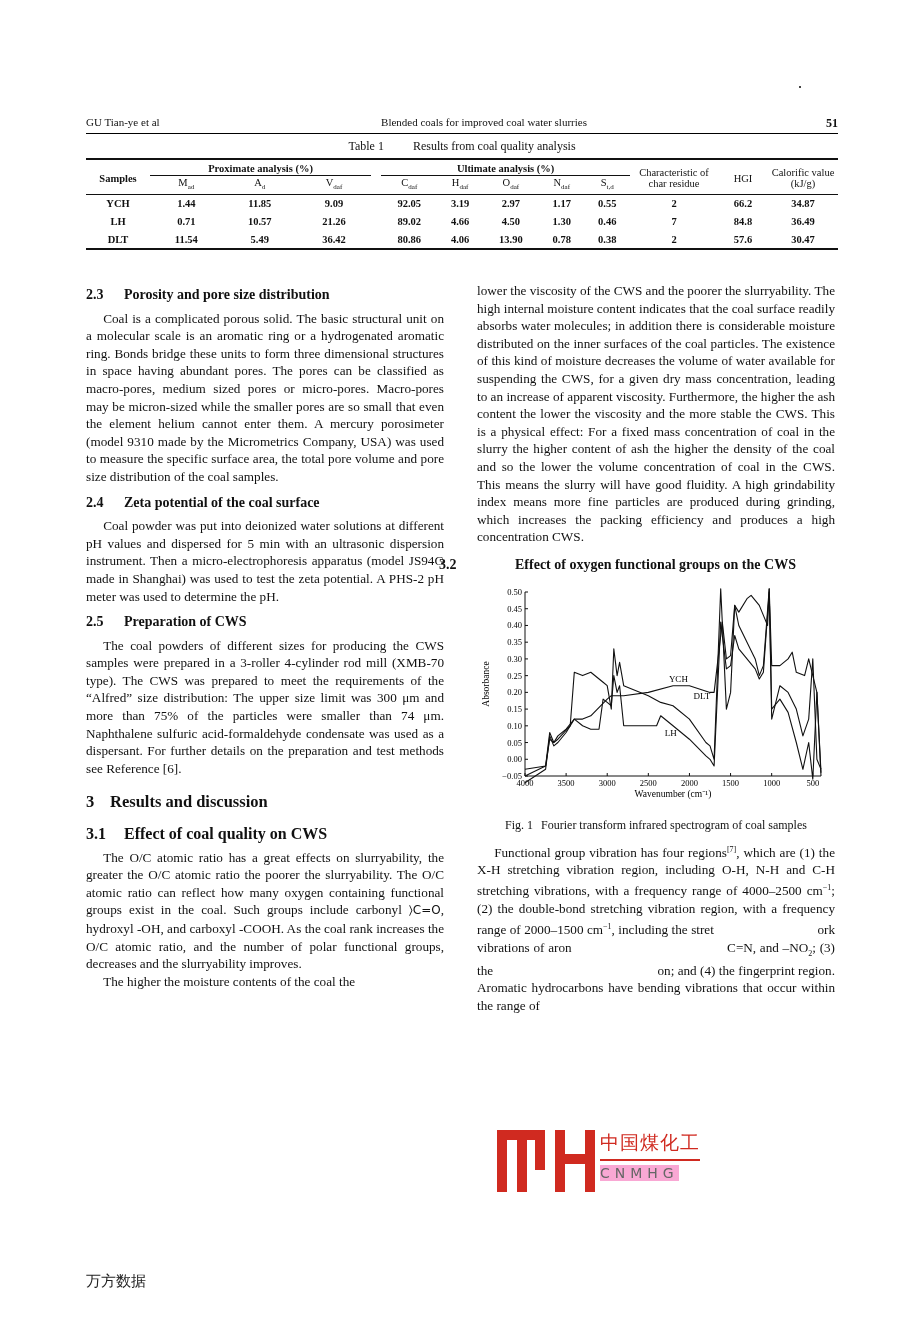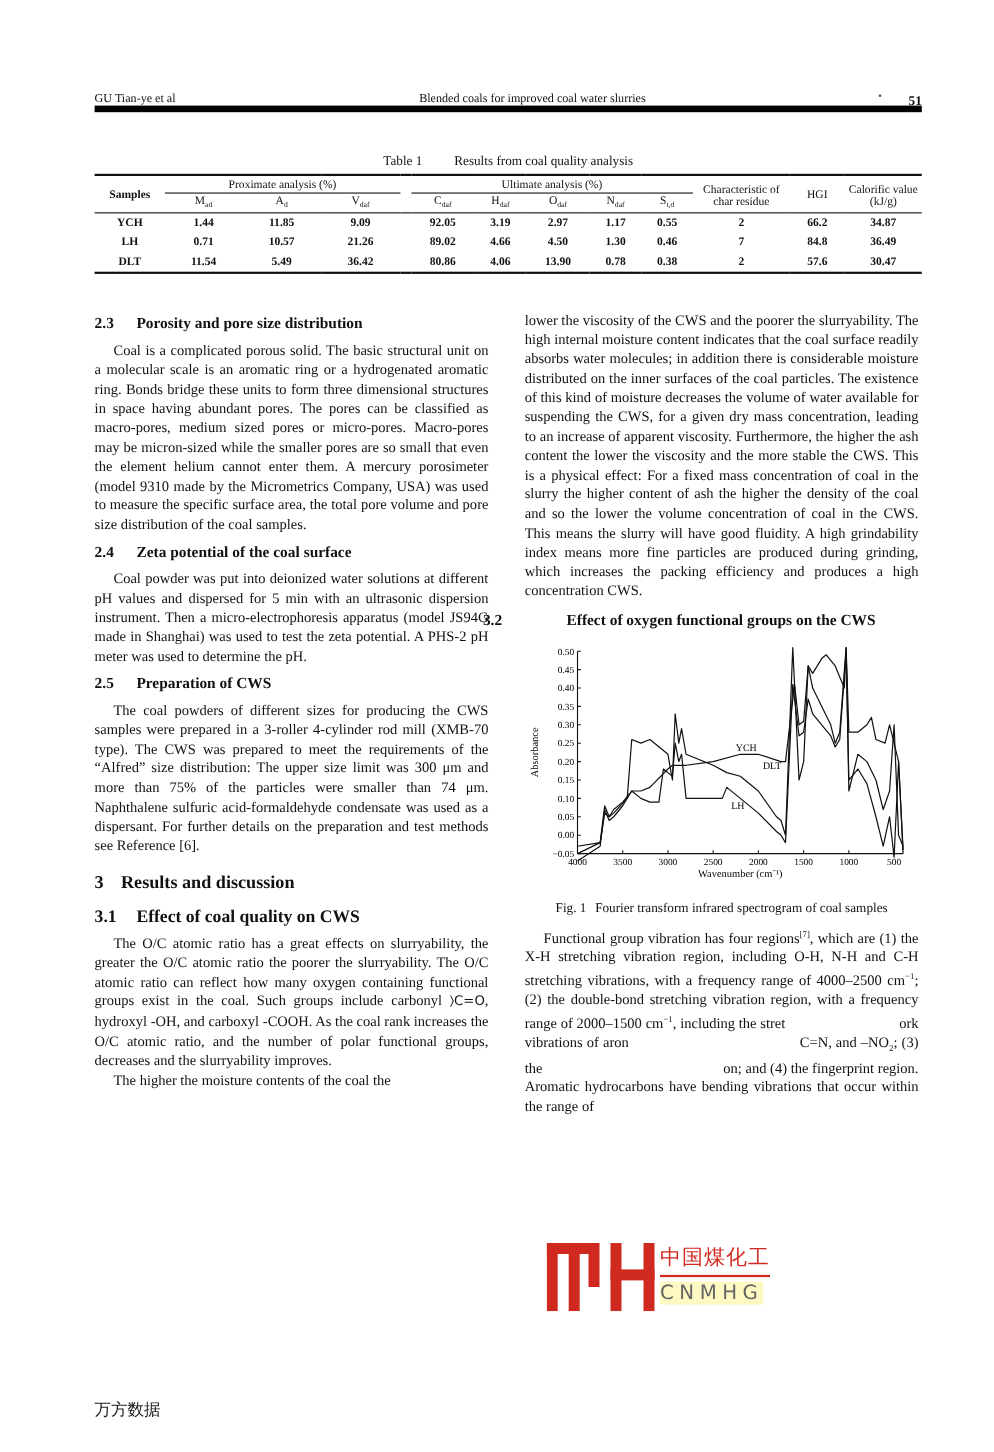--- a/index.html
+++ b/index.html
@@ -1,35 +1,35 @@
 <!DOCTYPE html>
 <html><head>
 <meta charset="utf-8">
 <style>
   * { box-sizing: border-box; margin: 0; padding: 0; }
   html, body { width: 904px; height: 1320px; background: #ffffff; overflow: hidden; }
   body { position: relative; font-family: "Liberation Serif", "DejaVu Serif", serif; color: #111; }
 
-  .running-head { position: absolute; left: 86px; top: 84px; width: 752px; height: 18px;
-    border-bottom: 6px solid #000000; font-size: 11px; }
+  .running-head { position: absolute; left: 86px; top: 116px; width: 752px; height: 18px;
+    border-bottom: 1px solid #000000; font-size: 11px; }
   .rh-left { position: absolute; left: 0; top: 0; }
   .rh-center { position: absolute; left: 0; right: 0; text-align: center; top: 0; padding-left: 44px; }
   .rh-right { position: absolute; right: 0; top: 0; font-weight: bold; font-size: 12px; }
   .stray-dot { position: absolute; left: 799px; top: 86px; width: 2px; height: 2px; background:#444; }
 
   .table-caption { position: absolute; left: 86px; top: 139px; width: 752px; text-align: center; font-size: 12px; }
   .table-caption .num { margin-right: 26px; }
 
   table.coal { position: absolute; left: 86px; top: 158px; width: 752px; border-collapse: collapse;
     font-size: 10.5px; text-align: center; }
   table.coal th { font-weight: normal; padding: 1px 2px; }
   table.coal td { padding: 2px 2px; font-weight: bold; height: 18px; }
   table.coal thead tr.r1 th { border-top: 2px solid #111; padding-top: 3px; }
   table.coal thead tr.r2 th { border-bottom: 1px solid #111; padding-bottom: 3px; }
-  table.coal thead .grp { border-bottom: 1px solid #111; }
+  table.coal thead .grp { border-bottom: 1px solid #111; font-weight: bold; }
   table.coal tbody tr:last-child td { border-bottom: 2px solid #111; }
   table.coal th sub { font-size: 7px; }
   .samples-h { font-weight: bold !important; }
   .gap { width: 10px; }
 
   .col { position: absolute; width: 358px; font-size: 13.2px; line-height: 17.6px; text-align: justify; }
   .col-left { left: 86px; top: 282px; }
   .col-right { left: 477px; top: 282px; }
   .col p { text-indent: 1.3em; margin-bottom: 6px; }
   .col p.noindent { text-indent: 0; }
@@ -45,21 +45,21 @@
   .figure svg { position: absolute; left: 0; top: 0; }
   .fig-caption { text-align: center; font-size: 12px; line-height: 15px; margin: 6px 0 8px 0; font-family: Liberation Serif, serif; }
   .fig-caption .num { margin-right: 8px; }
 
   .footer-mark { position: absolute; left: 86px; top: 1272px; font-family: "DejaVu Sans", sans-serif; font-size: 15px; color: #222; }
 
   .logo { position: absolute; left: 497px; top: 1130px; width: 210px; height: 62px; }
   .logo .mh { position: absolute; left: 0; top: 0; width: 100px; height: 62px; background: #fff; }
   .logo .cn { position: absolute; left: 103px; top: 0px; font-family: "DejaVu Sans", sans-serif; font-size: 19px; color: #d02a20; letter-spacing: 1px; background:#fff; padding-right:2px; }
   .logo .rule { position: absolute; left: 103px; top: 29px; width: 100px; height: 2px; background: #d02a20; }
-  .logo .en { position: absolute; left: 103px; top: 35px; font-family: "DejaVu Sans", sans-serif; font-size: 18px; color: #666; letter-spacing: 5px; background:#fef9c3; }
+  .logo .en { position: absolute; left: 103px; top: 35px; font-family: "DejaVu Sans", sans-serif; font-size: 14px; color: #666; letter-spacing: 5px; background:#f9a8d4; }
   sup { font-size: 8px; }
   sub { font-size: 8px; }
 </style>
 </head>
 <body>
 
 <div class="running-head">
   <span class="rh-left">GU Tian-ye et al</span>
   <span class="rh-center">Blended coals for improved coal water slurries</span>
   <span class="rh-right">51</span>

